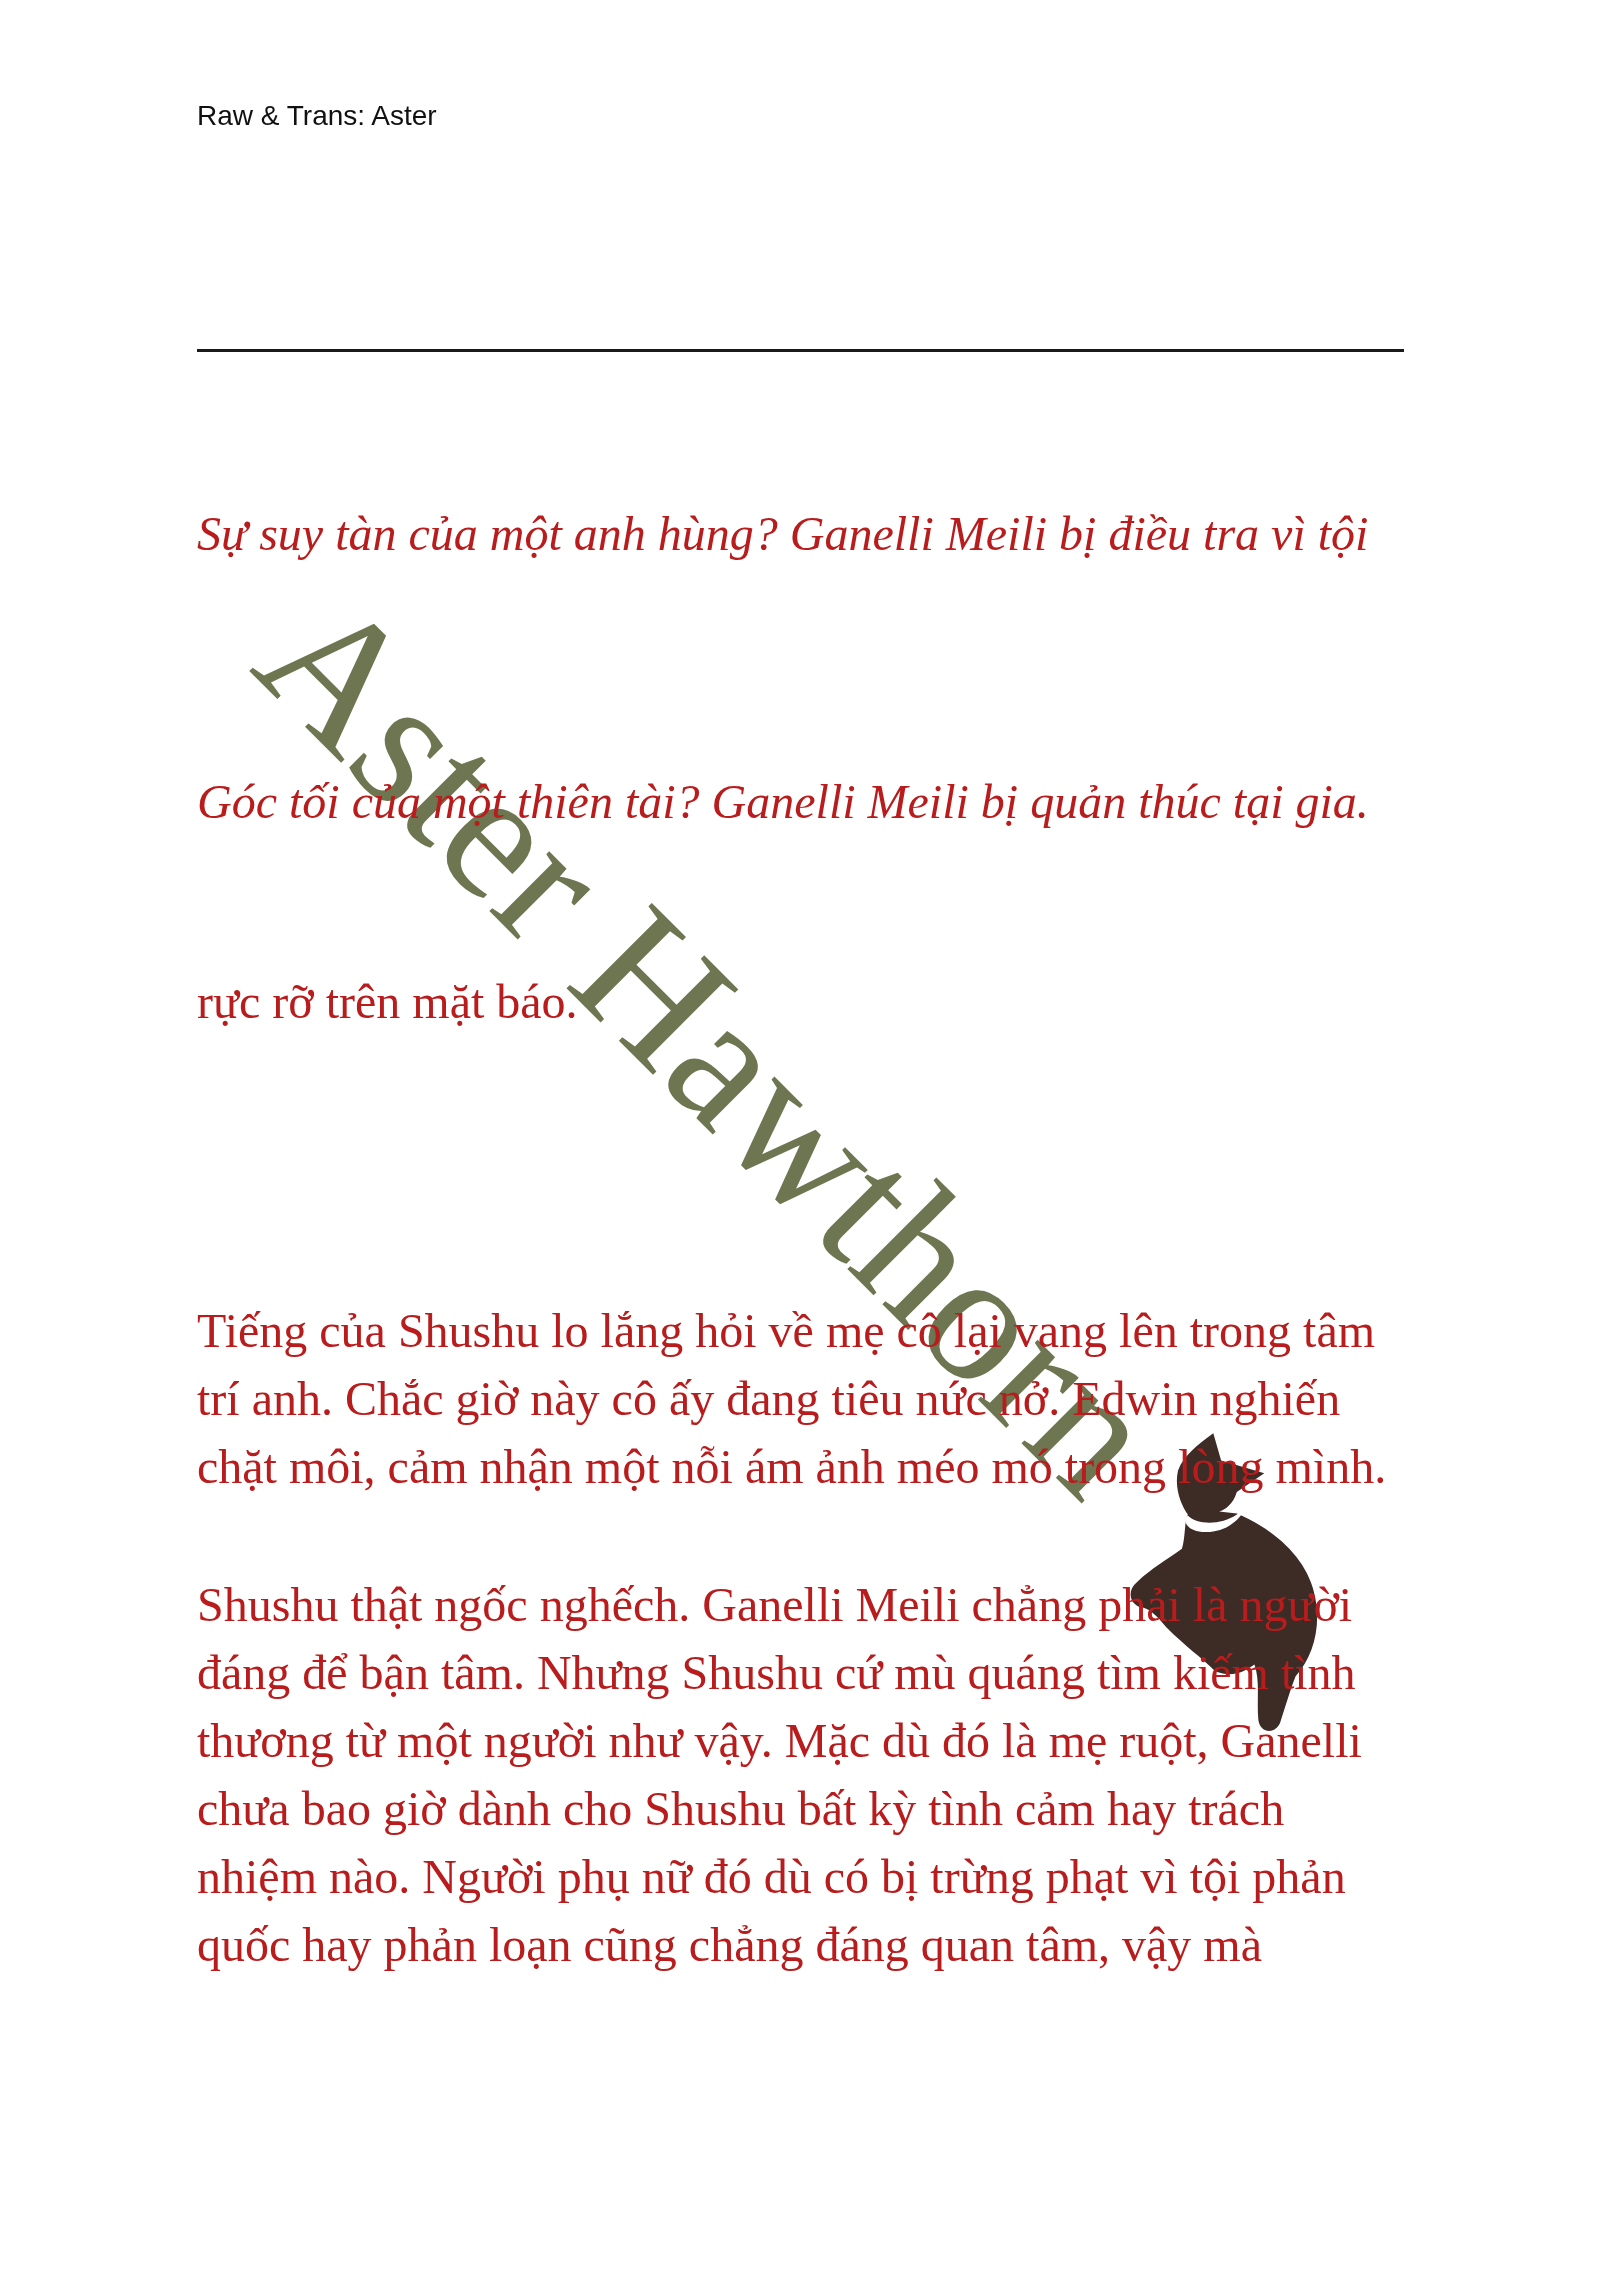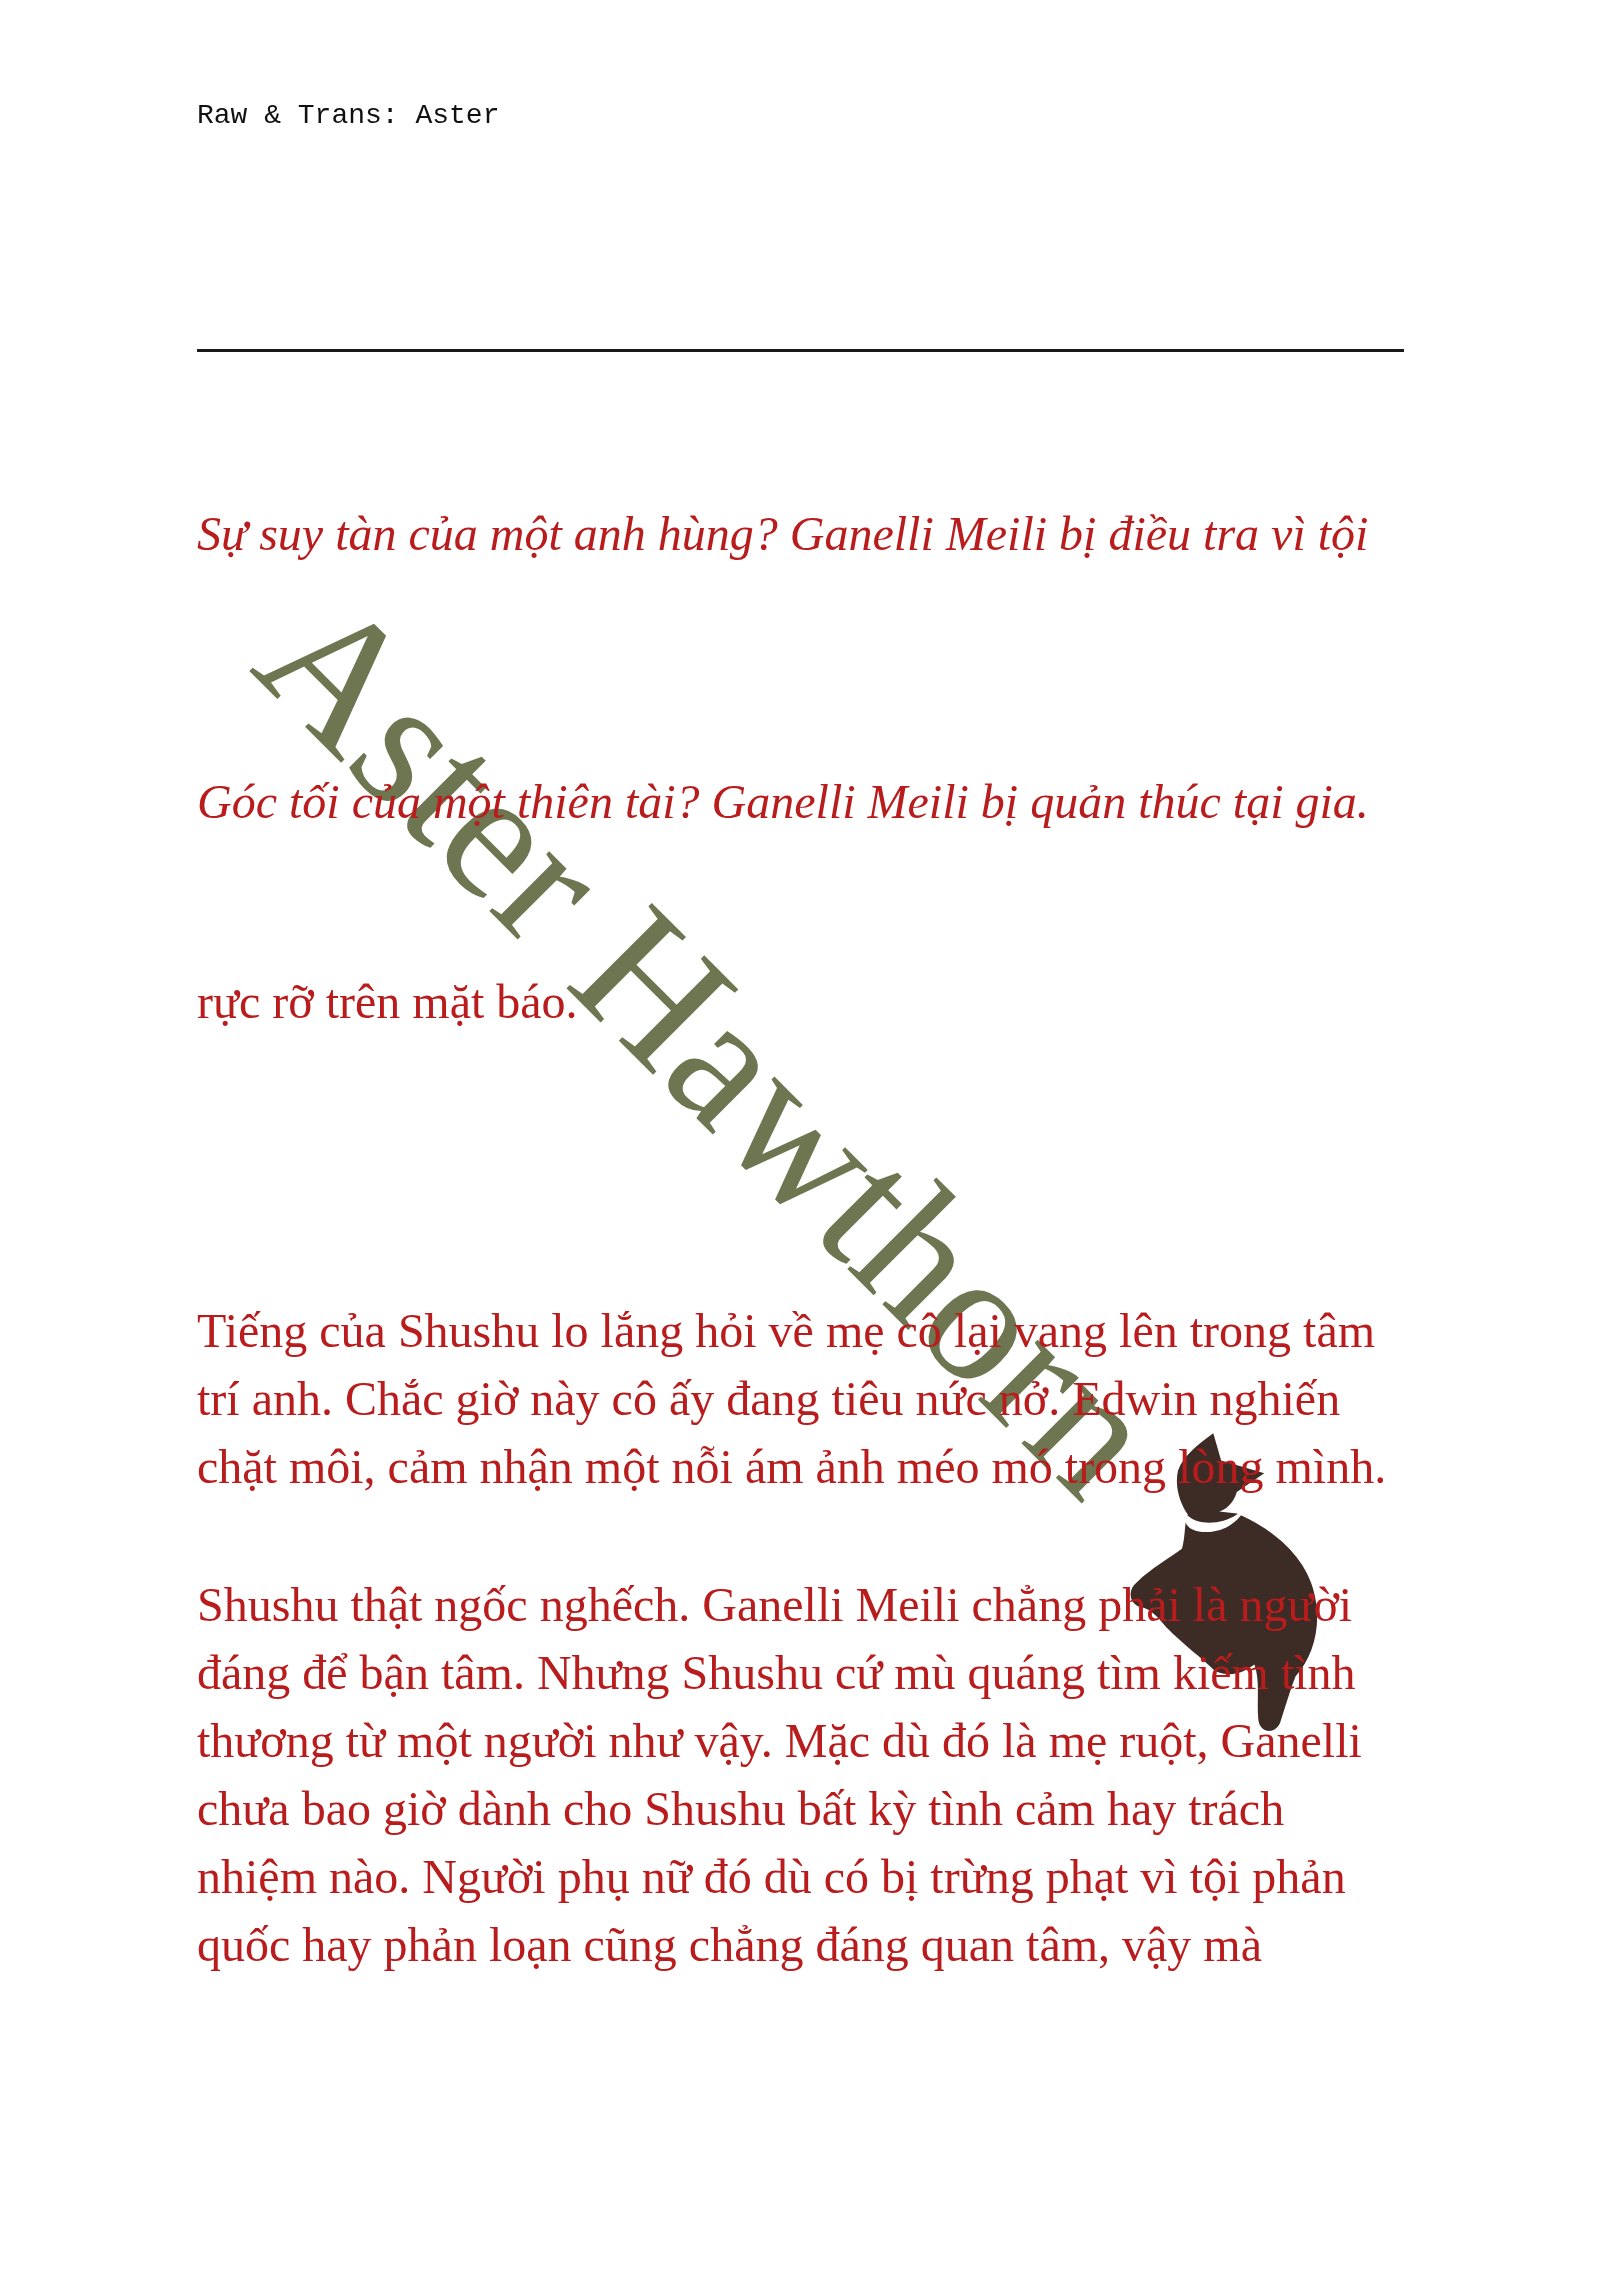--- a/index.html
+++ b/index.html
@@ -16,21 +16,21 @@
   .page {
     position: absolute;
     left: 0; top: 0;
     width: 1621px; height: 2293px;
     background: #ffffff;
   }
   .header-credit {
     position: absolute;
     left: 197px;
     top: 99px;
-    font-family: Liberation Mono, monospace;
+    font-family: Liberation Sans, sans-serif;
     font-size: 28px;
     line-height: 33px;
     color: #111111;
     white-space: nowrap;
   }
   .rule {
     position: absolute;
     left: 197px;
     top: 349px;
     width: 1207px;

